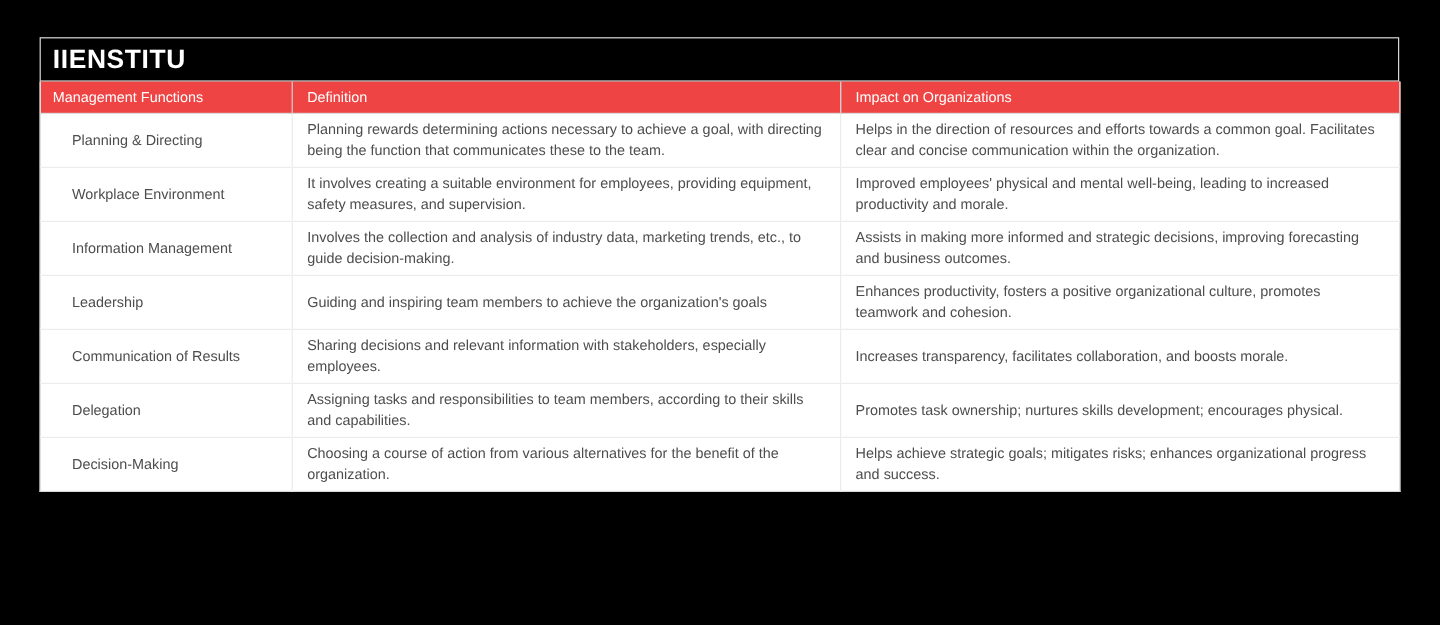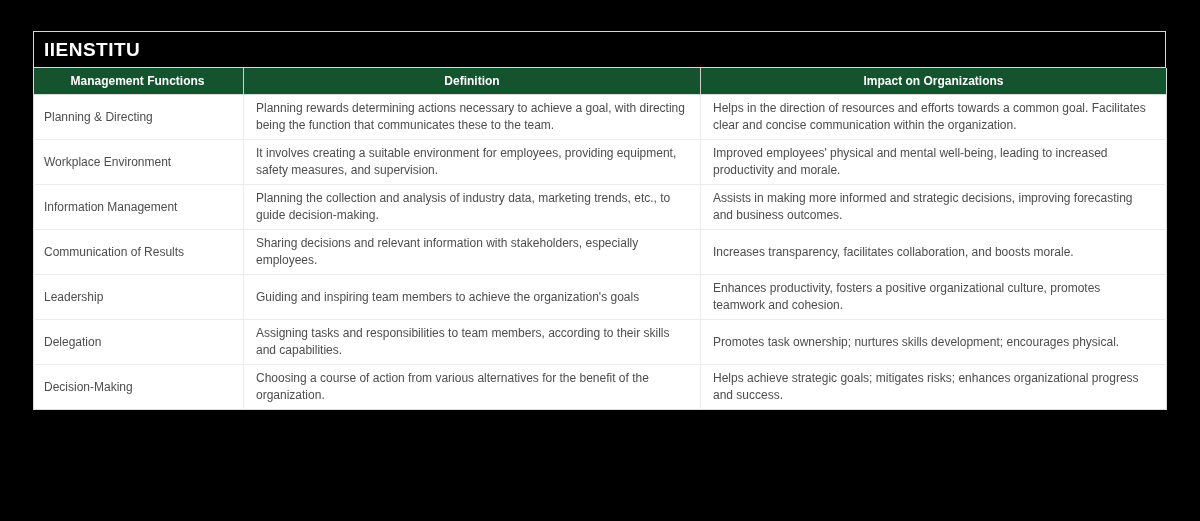--- a/index.html
+++ b/index.html
@@ -18,59 +18,59 @@
   .title-bar {
     background: #000000;
     border: 1px solid #d9d9d9;
     height: 37px;
     display: flex;
     align-items: center;
     padding-left: 10px;
   }
   .title-bar .brand {
     color: #ffffff;
-    font-size: 19px;
+    font-size: 22px;
     font-weight: bold;
     letter-spacing: 0.5px;
   }
   table {
     width: 100%;
     border-collapse: collapse;
     table-layout: fixed;
     background: #ffffff;
     border-left: 1px solid #d9d9d9;
     border-right: 1px solid #d9d9d9;
     border-bottom: 1px solid #d9d9d9;
   }
   col.c1 { width: 210px; }
   col.c2 { width: 457px; }
   col.c3 { width: 466px; }
   thead th {
-    background: #14532d;
+    background: #ef4444;
     color: #ffffff;
     font-size: 12px;
-    font-weight: bold;
-    text-align: center;
+    font-weight: normal;
+    text-align: left;
     padding: 6px 12px;
     border-right: 1px solid #cfcfcf;
     border-bottom: 1px solid #d9d9d9;
   }
   thead th:first-child { padding-left: 10px; }
   thead th:last-child { border-right: none; }
   tbody td {
     color: #4d4d4d;
     font-size: 12px;
     line-height: 17px;
     padding: 5px 12px;
     vertical-align: middle;
     border-top: 1px solid #ececec;
     border-right: 1px solid #ececec;
   }
   tbody tr:first-child td { border-top: none; }
-  tbody td:first-child { padding-left: 10px; }
+  tbody td:first-child { padding-left: 26px; }
   tbody td:last-child { border-right: none; }
 </style>
 </head>
 <body>
 
 <div class="canvas">
   <div class="table-wrap">
 
     <div class="title-bar">
       <span class="brand">IIENSTITU</span>
@@ -98,34 +98,34 @@
 
       <tr>
         <td>Workplace Environment</td>
         <td>It involves creating a suitable environment for employees, providing equipment, safety measures, and supervision.</td>
         <td>Improved employees' physical and mental well-being, leading to increased productivity and morale.</td>
       </tr>
 
 
       <tr>
         <td>Information Management</td>
-        <td>Planning the collection and analysis of industry data, marketing trends, etc., to guide decision-making.</td>
+        <td>Involves the collection and analysis of industry data, marketing trends, etc., to guide decision-making.</td>
         <td>Assists in making more informed and strategic decisions, improving forecasting and business outcomes.</td>
+      </tr>
+
+      <tr>
+        <td>Leadership</td>
+        <td>Guiding and inspiring team members to achieve the organization's goals</td>
+        <td>Enhances productivity, fosters a positive organizational culture, promotes teamwork and cohesion.</td>
       </tr>
 
       <tr>
         <td>Communication of Results</td>
         <td>Sharing decisions and relevant information with stakeholders, especially employees.</td>
         <td>Increases transparency, facilitates collaboration, and boosts morale.</td>
-      </tr>
-
-      <tr>
-        <td>Leadership</td>
-        <td>Guiding and inspiring team members to achieve the organization's goals</td>
-        <td>Enhances productivity, fosters a positive organizational culture, promotes teamwork and cohesion.</td>
       </tr>
 
 
 
       <tr>
         <td>Delegation</td>
         <td>Assigning tasks and responsibilities to team members, according to their skills and capabilities.</td>
         <td>Promotes task ownership; nurtures skills development; encourages physical.</td>
       </tr>
 

